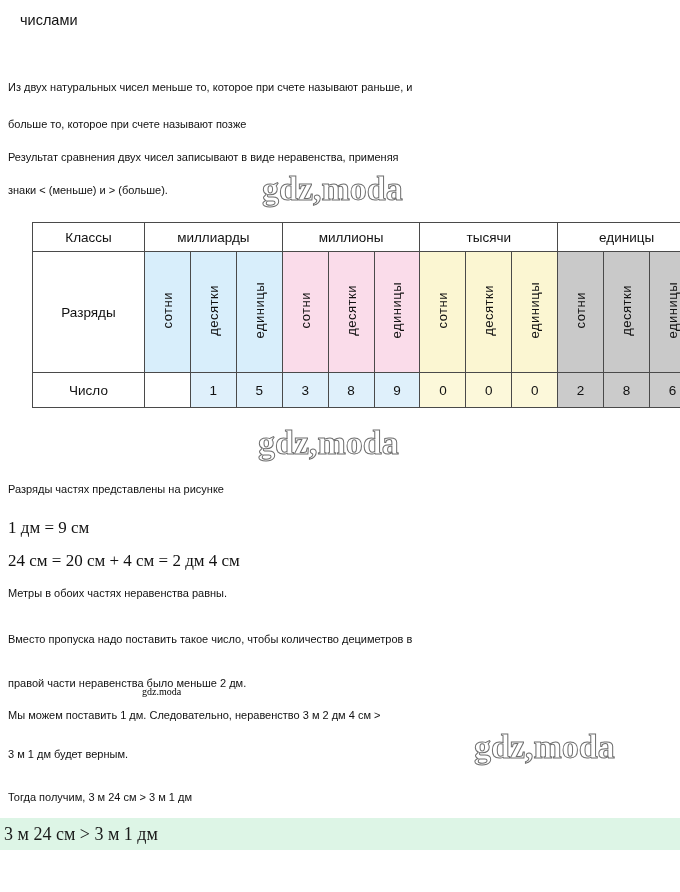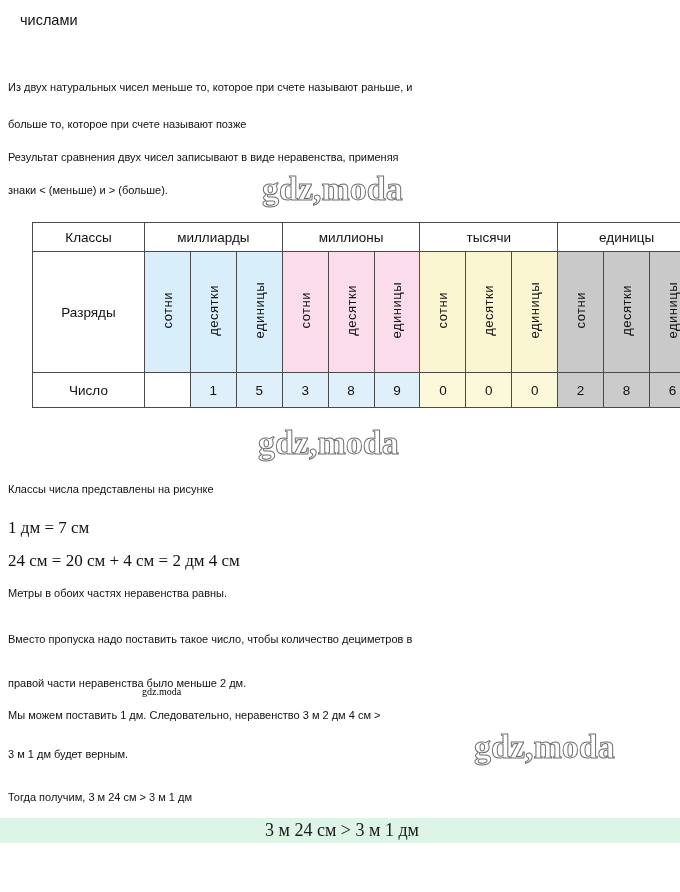--- a/index.html
+++ b/index.html
@@ -108,25 +108,24 @@
     white-space: nowrap;
     text-align: center;
   }
   .wm-s1 { left: 142px; top: 686px; }
 
   .highlight {
     position: absolute;
     left: 0;
     top: 818px;
     width: 680px;
-    height: 25px;
+    height: 32px;
     background: #ddf5e6;
     display: flex;
     align-items: center;
-    justify-content: center;
   }
   .highlight span {
     padding-left: 4px;
     font-family: "Liberation Serif", serif;
     font-size: 18px;
   }
 </style>
 </head>
 <body>
 
@@ -193,24 +192,24 @@
         <td class="c-gray-l">8</td>
         <td class="c-gray-l">6</td>
       </tr>
     </tbody>
       </table>
   </div>
 
   <div class="wm wm-2">gdz,moda</div>
 
   <div class="block-text" style="top:482px;">
-    <div class="para">Классы числа представлены на рисунке</div>
+    <div class="para">Разряды частях представлены на рисунке</div>
   </div>
   <div class="block-text" style="top:516px;">
-    <div class="para math">1 дм  =  7 см</div>
+    <div class="para math">1 дм  =  9 см</div>
   </div>
   <div class="block-text" style="top:549px;">
     <div class="para math">24 см  =  20 см + 4 см = 2 дм 4 см</div>
   </div>
   <div class="block-text" style="top:586px;">
     <div class="para">Метры в обоих частях неравенства равны.</div>
   </div>
   <div class="block-text" style="top:632px;">
     <div class="para">Вместо пропуска надо поставить такое число, чтобы количество дециметров в</div>
   </div>

